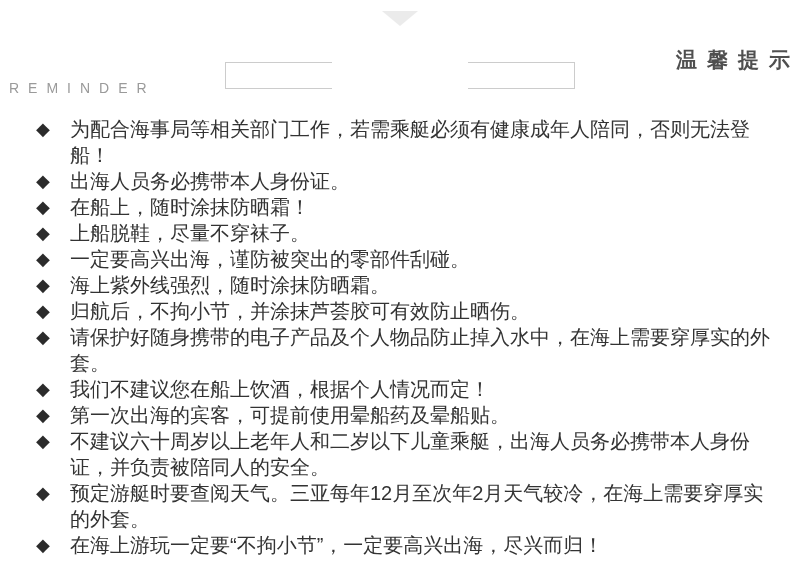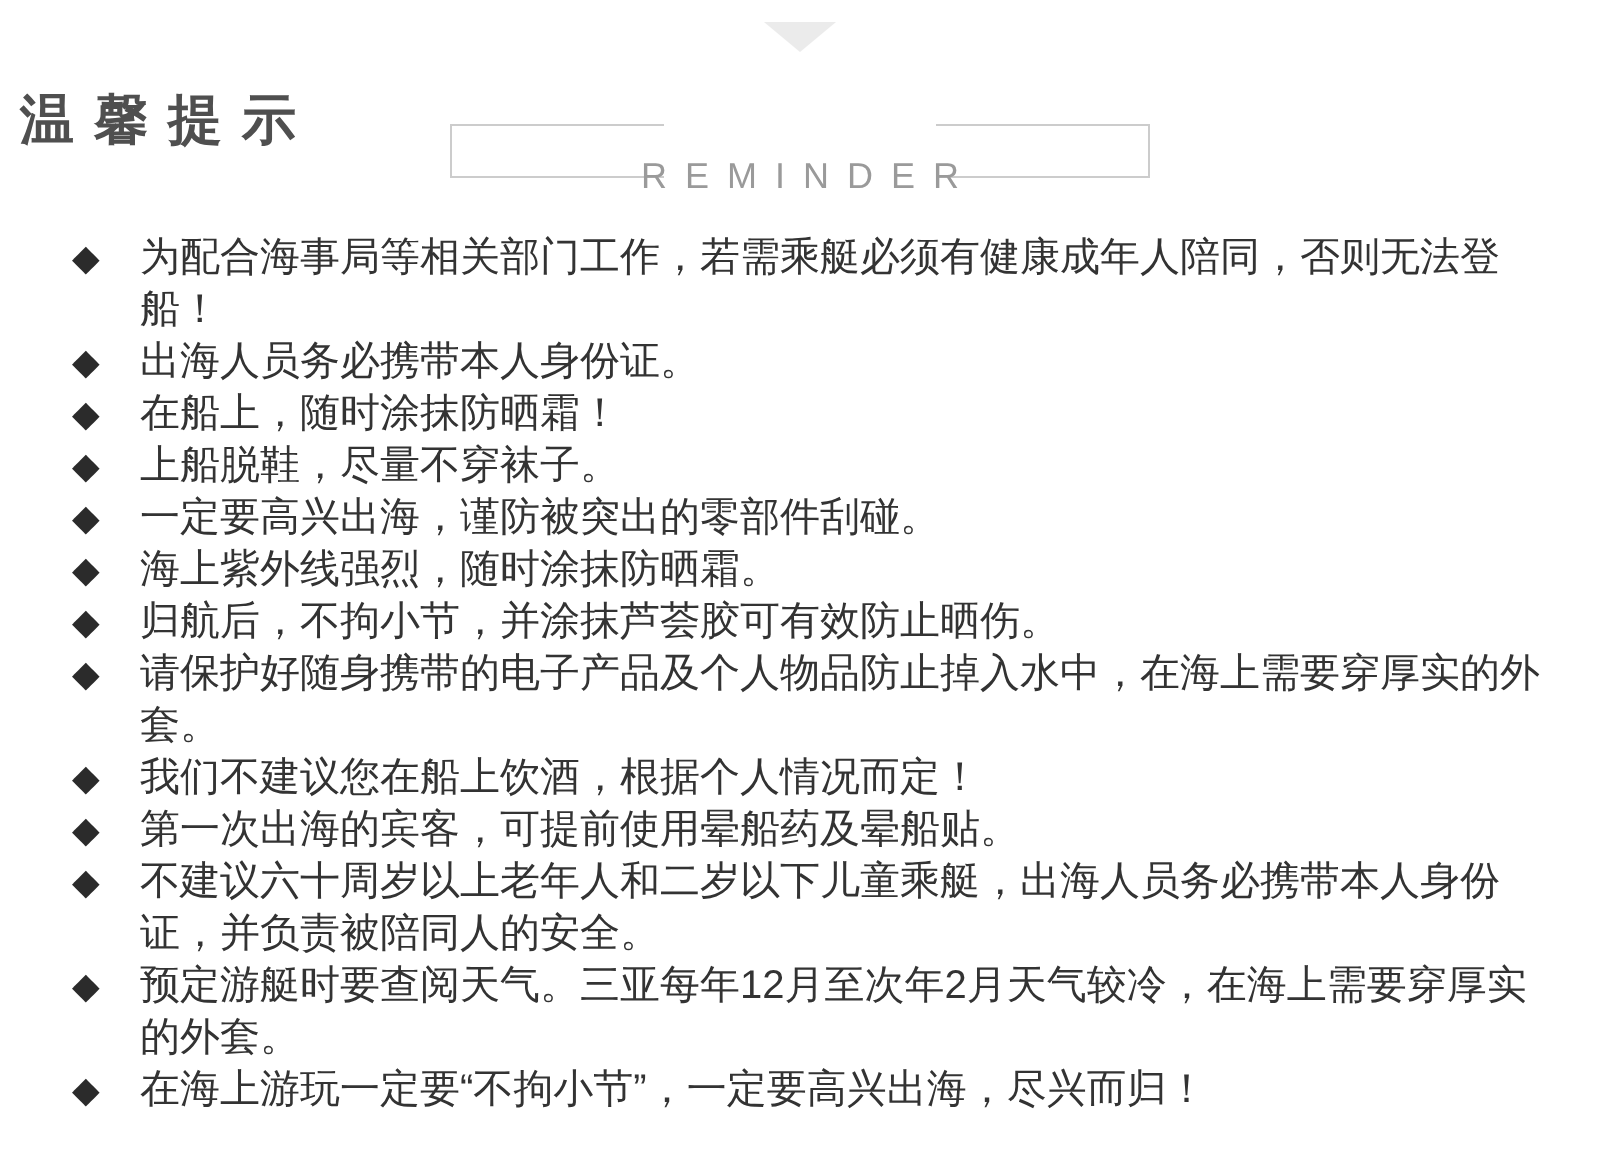--- a/index.html
+++ b/index.html
@@ -30,36 +30,35 @@
     border-left: 18px solid transparent;
     border-right: 18px solid transparent;
     border-top: 15px solid #ebebeb;
   }
   .title {
     position: absolute;
     top: 42px;
     left: 0;
     width: 100%;
     margin: 0;
-    text-align: left;
+    text-align: right;
     font-family: "Liberation Serif", serif;
-    font-size: 27px;
+    font-size: 21px;
     font-weight: bold;
     color: #4f4f4f;
     letter-spacing: 10px;
     text-indent: 10px;
     line-height: 36px;
   }
   .subtitle {
     position: absolute;
     top: 81px;
     left: 0;
     width: 100%;
-    text-align: center;
-    font-size: 18px;
+    font-size: 14px;
     color: #9a9a9a;
     letter-spacing: 9px;
     text-indent: 9px;
     line-height: 15px;
   }
   .bracket {
     position: absolute;
     top: 62px;
     width: 106px;
     height: 25px;

